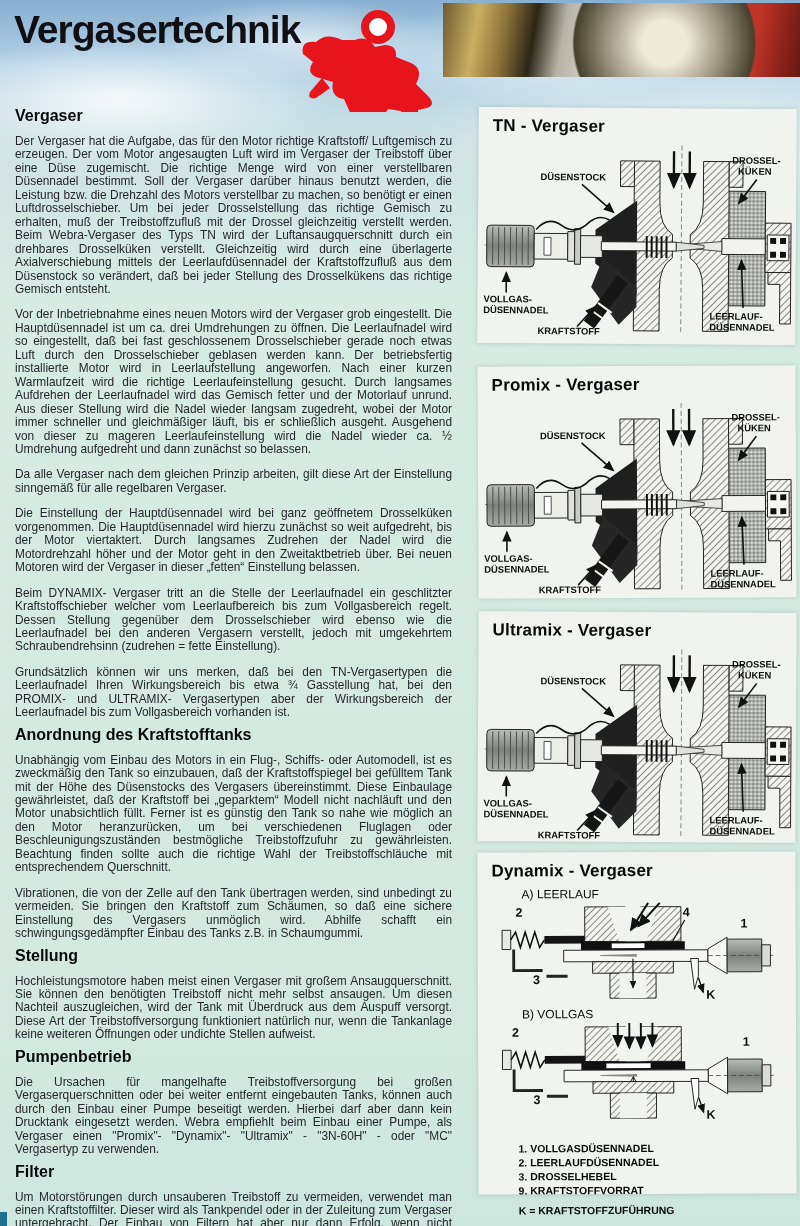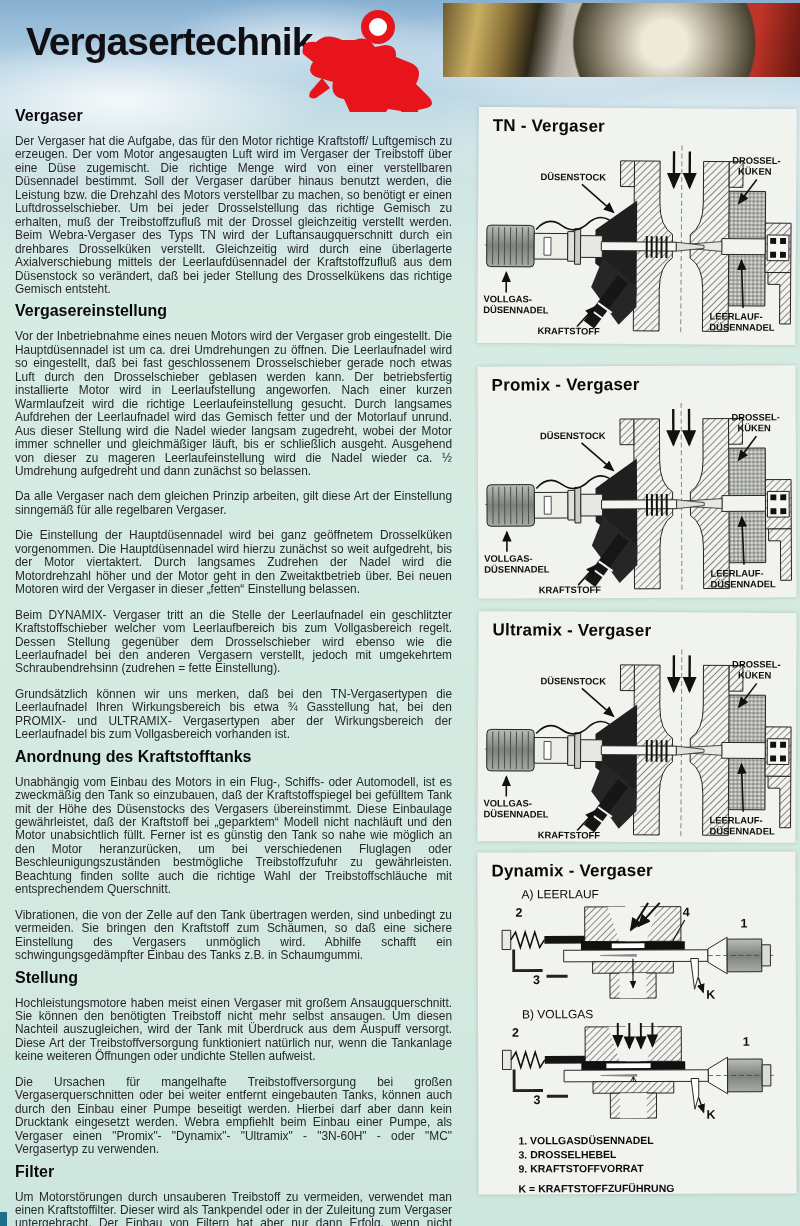--- a/index.html
+++ b/index.html
@@ -5,42 +5,42 @@
   html,body{margin:0;padding:0;background:#8fa8b8;}
   .page{position:relative;width:800px;height:1226px;overflow:hidden;
     font-family:"Liberation Sans",sans-serif;
     background:
       radial-gradient(ellipse 300px 90px at 120px 100px, rgba(255,255,255,.85), rgba(255,255,255,0) 70%),
       radial-gradient(ellipse 260px 70px at 540px 52px, rgba(255,255,255,.6), rgba(255,255,255,0) 70%),
       radial-gradient(ellipse 420px 130px at 720px 130px, rgba(255,255,255,.5), rgba(255,255,255,0) 70%),
       radial-gradient(ellipse 200px 60px at 300px 40px, rgba(255,255,255,.6), rgba(255,255,255,0) 70%),
       linear-gradient(180deg,#87b0d2 0px,#b5d2e4 70px,#cfe4e4 150px,#d6ebe2 300px,#d3e9e0 1000px,#cde6dd 1226px);
   }
-  .title{position:absolute;left:14px;top:8px;margin:12px;font-size:39px;font-weight:bold;
+  .title{position:absolute;left:14px;top:8px;margin:0;font-size:39px;font-weight:bold;
     letter-spacing:-1px;color:#101014;text-align:center;}
   .photo{position:absolute;left:443px;top:3px;width:357px;height:74px;
     background:
       radial-gradient(circle at 62% 54%, #efe9da 10%, #9a927e 26%, #46402e 40%, rgba(0,0,0,0) 41%),
       linear-gradient(100deg,#6e5c30 0%,#c9ae62 10%,#8a7238 18%,#2c2616 26%,#b7b3a8 34%,#ded9cc 46%,#8d8a80 54%,#c5bda9 62%,#6f6a58 70%,#b0372a 76%,#c23428 86%,#7e1f16 96%,#641812 100%);
   }
   .logo{position:absolute;left:286px;top:6px;width:152px;height:106px;}
   .article{position:absolute;left:15px;top:106px;width:437px;color:#26262e;}
   .article h3{font-size:16px;line-height:15px;margin:2px 0 5px;color:#0a0a0d;}
   .article p{font-size:11.9px;line-height:1.13;text-align:justify;margin:12px 0 7px;}
   .panel{position:absolute;left:478px;width:318px;background:#f1f3ee;
     box-shadow:0 0 4px rgba(60,80,90,.25);}
   .panel h2{font-size:17px;font-weight:bold;margin:9px 0 0 14px;color:#0a0a0a;letter-spacing:.2px;}
   .p-tn{top:108px;height:236px;transform:rotate(.4deg);}
   .p-promix{top:366px;height:232px;transform:rotate(-.25deg);}
   .p-ultramix{top:612px;height:230px;transform:rotate(.3deg);}
   .p-dynamix{top:852px;height:342px;transform:rotate(-.2deg);}
   .carb{display:block;width:316px;height:198px;margin:2px auto 0;}
   .dynsub{font-size:12px;font-weight:normal;margin:6px 0 0 44px;color:#0a0a0a;}
   .dyn{display:block;width:300px;height:100px;margin:0 auto;}
-  .legend{margin:12px 0 0 40px;font-size:10.5px;font-weight:bold;line-height:14px;color:#0a0a0a;}
+  .legend{margin:20px 0 0 40px;font-size:10.5px;font-weight:bold;line-height:14px;color:#0a0a0a;}
   .legend .k{margin-top:6px;}
   svg text{font-family:"Liberation Sans",sans-serif;font-weight:bold;fill:#0d0d0d;}
   .lbl{font-size:9.5px;}
   .num{font-size:13px;}
   .corner-tab{position:absolute;left:0;bottom:0;width:7px;height:14px;background:#1d6f8a;}
 </style>
 </head>
 <body>
 
 <div class="page">
@@ -73,34 +73,34 @@
       <circle cx="92" cy="21" r="13" fill="#ffffff" stroke="#e8141c" stroke-width="8"></circle>
       <path fill="#e8141c" d="M36,72 l-12,14 q-3,8 6,6 l14,-10 z"></path>
     </svg>
     <div class="photo"></div>
   </div>
 
   <div class="article">
     <h3>Vergaser</h3>
     <p>Der Vergaser hat die Aufgabe, das für den Motor richtige Kraftstoff/ Luftgemisch zu erzeugen. Der vom Motor angesaugten Luft wird im Vergaser der Treibstoff über eine Düse zugemischt. Die richtige Menge wird von einer verstellbaren Düsennadel bestimmt. Soll der Vergaser darüber hinaus benutzt werden, die Leistung bzw. die Drehzahl des Motors verstellbar zu machen, so benötigt er einen Luftdrosselschieber. Um bei jeder Drosselstellung das richtige Gemisch zu erhalten, muß der Treibstoffzufluß mit der Drossel gleichzeitig verstellt werden. Beim Webra-Vergaser des Typs TN wird der Luftansaugquerschnitt durch ein drehbares Drosselküken verstellt. Gleichzeitig wird durch eine überlagerte Axialverschiebung mittels der Leerlaufdüsennadel der Kraftstoffzufluß aus dem Düsenstock so verändert, daß bei jeder Stellung des Drosselkükens das richtige Gemisch entsteht.</p>
 
-    <h3>Vergasereinstellung</h3>
     <p>Vor der Inbetriebnahme eines neuen Motors wird der Vergaser grob eingestellt. Die Hauptdüsennadel ist um ca. drei Umdrehungen zu öffnen. Die Leerlaufnadel wird so eingestellt, daß bei fast geschlossenem Drosselschieber gerade noch etwas Luft durch den Drosselschieber geblasen werden kann. Der betriebsfertig installierte Motor wird in Leerlaufstellung angeworfen. Nach einer kurzen Warmlaufzeit wird die richtige Leerlaufeinstellung gesucht. Durch langsames Aufdrehen der Leerlaufnadel wird das Gemisch fetter und der Motorlauf unrund. Aus dieser Stellung wird die Nadel wieder langsam zugedreht, wobei der Motor immer schneller und gleichmäßiger läuft, bis er schließlich ausgeht. Ausgehend von dieser zu mageren Leerlaufeinstellung wird die Nadel wieder ca. ½ Umdrehung aufgedreht und dann zunächst so belassen.</p>
     <p>Da alle Vergaser nach dem gleichen Prinzip arbeiten, gilt diese Art der Einstellung sinngemäß für alle regelbaren Vergaser.</p>
     <p>Die Einstellung der Hauptdüsennadel wird bei ganz geöffnetem Drosselküken vorgenommen. Die Hauptdüsennadel wird hierzu zunächst so weit aufgedreht, bis der Motor viertaktert.  Durch langsames Zudrehen der Nadel wird die Motordrehzahl höher und der Motor geht in den Zweitaktbetrieb über. Bei neuen Motoren wird der Vergaser in dieser „fetten“ Einstellung belassen.</p>
     <p>Beim DYNAMIX- Vergaser tritt an die Stelle der Leerlaufnadel ein geschlitzter Kraftstoffschieber welcher vom Leerlaufbereich bis zum Vollgasbereich regelt. Dessen Stellung gegenüber dem Drosselschieber wird ebenso wie die Leerlaufnadel bei den anderen Vergasern verstellt, jedoch mit umgekehrtem Schraubendrehsinn (zudrehen = fette Einstellung).</p>
     <p>Grundsätzlich können wir uns merken, daß bei den TN-Vergasertypen die Leerlaufnadel Ihren Wirkungsbereich bis etwa ¾ Gasstellung hat, bei den PROMIX- und ULTRAMIX- Vergasertypen aber der Wirkungsbereich der Leerlaufnadel bis zum Vollgasbereich vorhanden ist.</p>
 
     <h3>Anordnung des Kraftstofftanks</h3>
     <p>Unabhängig vom Einbau des Motors in ein Flug-, Schiffs- oder Automodell, ist es zweckmäßig den Tank so einzubauen, daß der Kraftstoffspiegel bei gefülltem Tank mit der Höhe des Düsenstocks des Vergasers übereinstimmt. Diese Einbaulage gewährleistet, daß der Kraftstoff bei „geparktem“ Modell nicht nachläuft und den Motor unabsichtlich füllt. Ferner ist es günstig den Tank so nahe wie möglich an den Motor heranzurücken, um bei verschiedenen Fluglagen oder Beschleunigungszuständen bestmögliche Treibstoffzufuhr zu gewährleisten. Beachtung finden sollte auch die richtige Wahl der Treibstoffschläuche mit entsprechendem Querschnitt.</p>
     <p>Vibrationen, die von der Zelle auf den Tank übertragen werden, sind unbedingt zu vermeiden. Sie bringen den Kraftstoff zum Schäumen, so daß eine sichere Einstellung des Vergasers unmöglich wird. Abhilfe schafft ein schwingungsgedämpfter Einbau des Tanks z.B. in Schaumgummi.</p>
 
     <h3>Stellung</h3>
     <p>Hochleistungsmotore haben meist einen Vergaser mit großem Ansaugquerschnitt. Sie können den benötigten Treibstoff nicht mehr selbst ansaugen. Um diesen Nachteil auszugleichen, wird der Tank mit Überdruck aus dem Auspuff versorgt. Diese Art der Treibstoffversorgung funktioniert natürlich nur, wenn die Tankanlage keine weiteren Öffnungen oder undichte Stellen aufweist.</p>
 
+    <h3>Pumpenbetrieb</h3>
     <p>Die Ursachen für mangelhafte Treibstoffversorgung bei großen Vergaserquerschnitten oder bei weiter entfernt eingebauten Tanks, können auch durch den Einbau einer Pumpe  beseitigt werden. Hierbei darf aber dann kein Drucktank eingesetzt werden. Webra empfiehlt beim Einbau einer Pumpe,  als Vergaser einen "Promix"- "Dynamix"- "Ultramix" - "3N-60H" - oder "MC" Vergasertyp zu verwenden.</p>
 
     <h3>Filter</h3>
     <p>Um Motorstörungen durch unsauberen Treibstoff zu vermeiden, verwendet man einen Kraftstoffilter. Dieser wird als Tankpendel oder in der Zuleitung zum Vergaser untergebracht. Der Einbau von Filtern hat aber nur dann Erfolg, wenn nicht darüber betankt wird, da Schmutzteilchen vor dem Filter liegenbleiben und später in den Düsenstock gelangen.</p>
   </div>
 
   <div class="panel p-tn">
     <h2>TN - Vergaser</h2>
     <svg class="carb" viewBox="0 0 320 200">
       <line x1="6" y1="108" x2="314" y2="108" stroke="#555" stroke-width="0.7" stroke-dasharray="6 3"></line>
@@ -343,20 +343,21 @@
       <line x1="214" y1="80" x2="219" y2="95" stroke="#111" stroke-width="1.4" marker-end="url(#ah)"></line>
       <text class="num" x="222" y="102">K</text>
       <path d="M224,50 L244,38 L244,76 L224,64 Z" fill="#f6f7f2" stroke="#222"></path>
       <rect x="244" y="40" width="36" height="34" fill="url(#knurl)" stroke="#222"></rect>
       <line x1="224" y1="57" x2="292" y2="57" stroke="#444" stroke-width="0.8" stroke-dasharray="5 3"></line>
       <rect x="280" y="46" width="9" height="22" fill="#dadbd4" stroke="#222"></rect>
       <text class="num" x="260" y="26">1</text>
     </svg>
     <div class="legend">
       <div>1. VOLLGASDÜSENNADEL</div>
+      <div>2. LEERLAUFDÜSENNADEL</div>
       <div>3. DROSSELHEBEL</div>
       <div>9. KRAFTSTOFFVORRAT</div>
       <div class="k">K = KRAFTSTOFFZUFÜHRUNG</div>
     </div>
   </div>
 
   <div class="corner-tab"></div>
 </div>
 
 </body></html>

